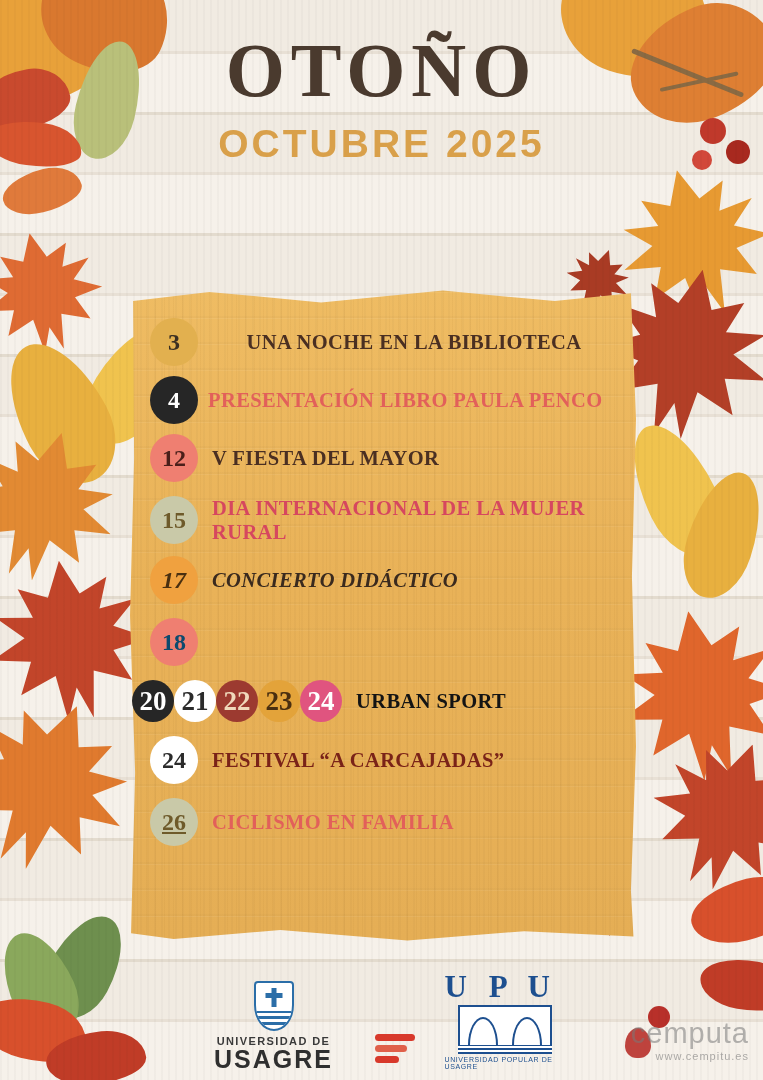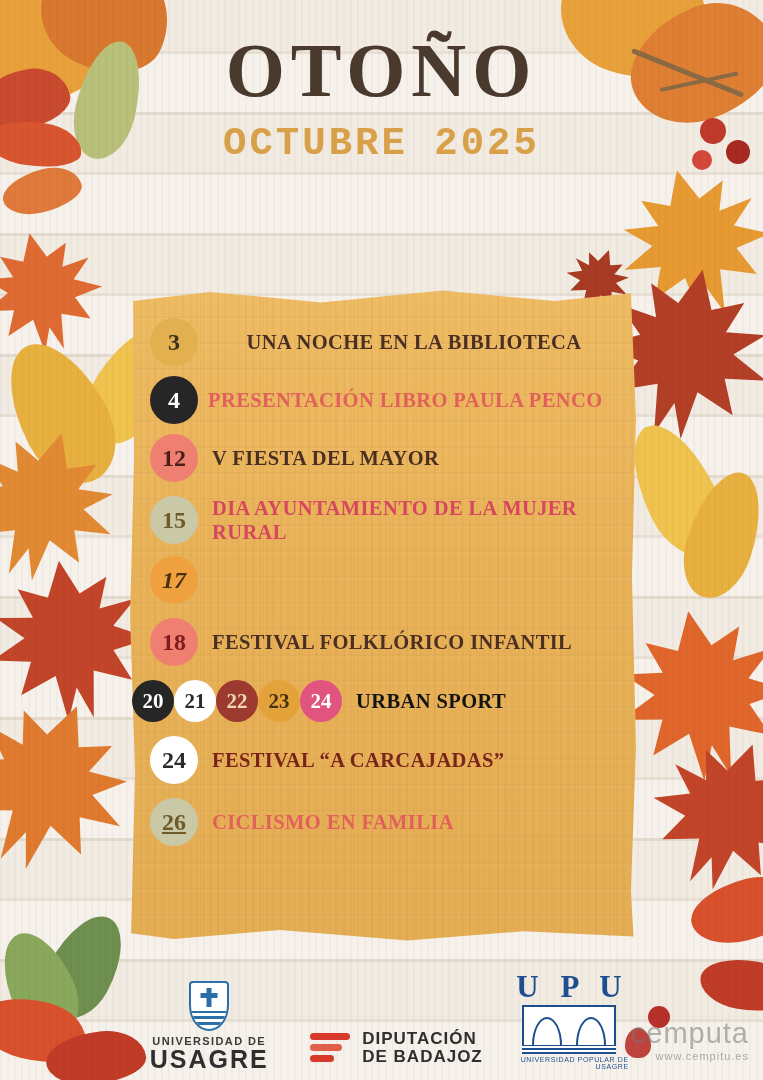--- a/index.html
+++ b/index.html
@@ -106,21 +106,21 @@
     font-family: "Liberation Serif", serif;
     color: #4a3a2e;
     font-weight: bold;
     letter-spacing: 6px;
     line-height: 0.97;
   }
   .title-1 { font-size: 76px; }
   .title-2 { font-size: 76px; margin-top: 4px; }
   .subtitle {
     margin-top: 14px;
-    font-family: Liberation Mono, monospace;
+    font-family: Liberation Sans, sans-serif;
     font-size: 39px;
     font-weight: bold;
     letter-spacing: 3px;
     color: #d9a04a;
   }
 
   
   .events {
     position: absolute;
     left: 150px;
@@ -142,21 +142,21 @@
     width: 48px; height: 48px;
     border-radius: 50%;
     display: flex;
     align-items: center;
     justify-content: center;
     font-family: "Liberation Serif", serif;
     font-weight: bold;
     font-size: 24px;
     flex: 0 0 auto;
   }
-  .badge.small { width: 42px; height: 42px; font-size: 21px; }
+  .badge.small { width: 42px; height: 42px; font-size: 27px; }
   .ev-title {
     margin-left: 14px;
     font-family: "Liberation Serif", serif;
     font-weight: bold;
     font-size: 20.5px;
     letter-spacing: 0.4px;
     line-height: 1.18;
   }
   .ev-1 { width: 100%; }
 
@@ -206,21 +206,21 @@
   .dip-mark { width: 44px; height: 34px; position: relative; }
   .dip-mark i {
     position: absolute; left: 0; height: 7px; border-radius: 4px; background: #d8392b; display:block;
   }
   .dip-mark i:nth-child(1){ top: 2px;  width: 40px; }
   .dip-mark i:nth-child(2){ top: 13px; width: 32px; background:#e0604a; }
   .dip-mark i:nth-child(3){ top: 24px; width: 24px; background:#d8392b; }
   .logo-dip .txt { font-family: "Liberation Sans", sans-serif; line-height: 1.05; }
   .logo-dip .t1 { font-size: 17px; font-weight: bold; letter-spacing: 1px; color:#2f2f2f; }
   .logo-dip .t2 { font-size: 17px; font-weight: bold; letter-spacing: 1px; color:#2f2f2f; }
-  .logo-upu { text-align: right; width: 120px; }
+  .logo-upu { text-align: left; width: 120px; }
   .upu-letters {
     font-family: "Liberation Serif", serif; font-size: 31px; font-weight: bold;
     color: #1d4f8f; letter-spacing: 7px;
   }
   .upu-bridge {
     width: 94px; height: 40px; margin: 0 auto;
     border: 2px solid #1d4f8f; border-bottom: none;
     position: relative; overflow: hidden;
     background: #fff;
   }
@@ -392,34 +392,34 @@
       <div class="badges">
         <div class="badge" style="background:#ef7f71;color:#4a1f1a;">12</div>
       </div>
       <div class="ev-title" style="color:#4a2f22;">V FIESTA DEL MAYOR</div>
     </div>
 
     <div class="event" style="margin-bottom:12px;">
       <div class="badges">
         <div class="badge" style="background:#c9c9a8;color:#6e5a2a;">15</div>
       </div>
-      <div class="ev-title" style="color:#d6475f;">DIA AYUNTAMIENTO DE LA MUJER RURAL</div>
+      <div class="ev-title" style="color:#d6475f;">DIA INTERNACIONAL DE LA MUJER RURAL</div>
     </div>
 
     <div class="event" style="margin-bottom:14px;font-style:italic;">
       <div class="badges">
         <div class="badge" style="background:#f0a13f;color:#4a2f10;">17</div>
       </div>
+      <div class="ev-title" style="color:#3a2a1e;">CONCIERTO DIDÁCTICO</div>
     </div>
 
     <div class="event" style="margin-bottom:14px;">
       <div class="badges">
-        <div class="badge" style="background:#ef7f71;color:#7f1d1d;">18</div>
-      </div>
-      <div class="ev-title" style="color:#4a2f22;">FESTIVAL FOLKLÓRICO INFANTIL</div>
+        <div class="badge" style="background:#ef7f71;color:#0c4a6e;">18</div>
+      </div>
     </div>
 
     <div class="event" style="margin-bottom:14px;margin-left:-18px;">
       <div class="badges">
         <div class="badge small" style="background:#262626;color:#ffffff;">20</div>
         <div class="badge small" style="background:#ffffff;color:#2b2b2b;">21</div>
         <div class="badge small" style="background:#9c3a30;color:#f0d9bb;">22</div>
         <div class="badge small" style="background:#e3a33a;color:#4a2f10;">23</div>
         <div class="badge small" style="background:#e0547f;color:#ffffff;">24</div>
       </div>
@@ -453,24 +453,20 @@
       <div class="l1">UNIVERSIDAD DE</div>
       <div class="l2">USAGRE</div>
     </div>
 
     <div class="logo-dip" style="margin-bottom:6px;">
       <div class="dip-mark">
           <i></i>
           <i></i>
           <i></i>
         </div>
-      <div class="txt">
-        <div class="t1">DIPUTACIÓN</div>
-        <div class="t2">DE BADAJOZ</div>
-      </div>
     </div>
 
     <div class="logo-upu" style="margin-bottom:2px;">
       <div class="upu-letters">U P U</div>
       <div class="upu-bridge"></div>
       <div class="upu-water"></div>
       <div class="upu-sub">UNIVERSIDAD POPULAR DE USAGRE</div>
     </div>
 
   </div>

